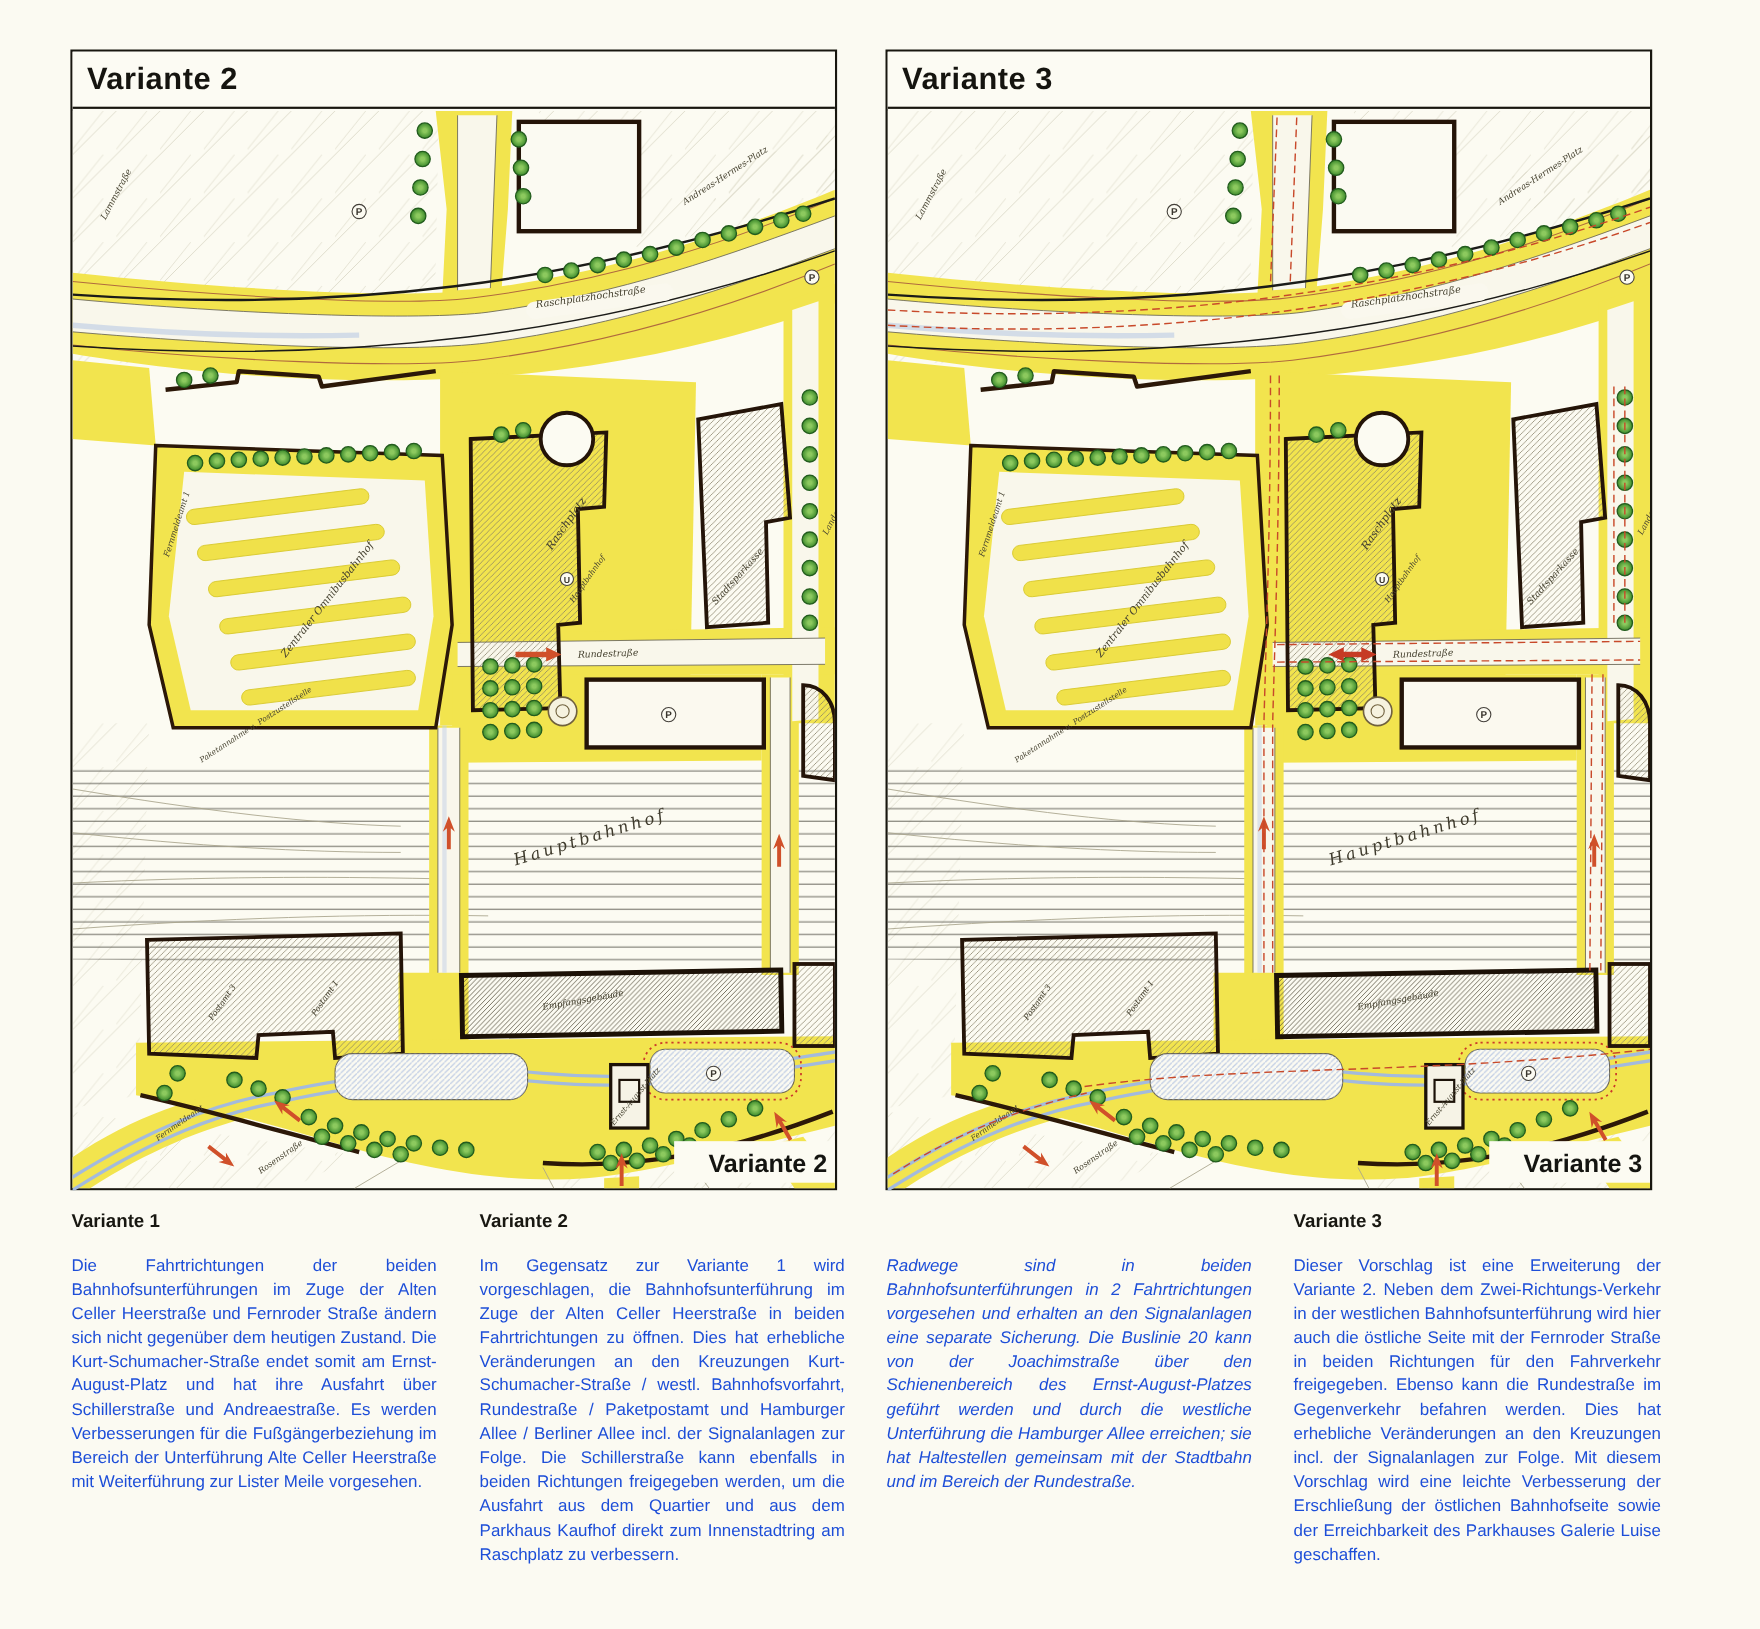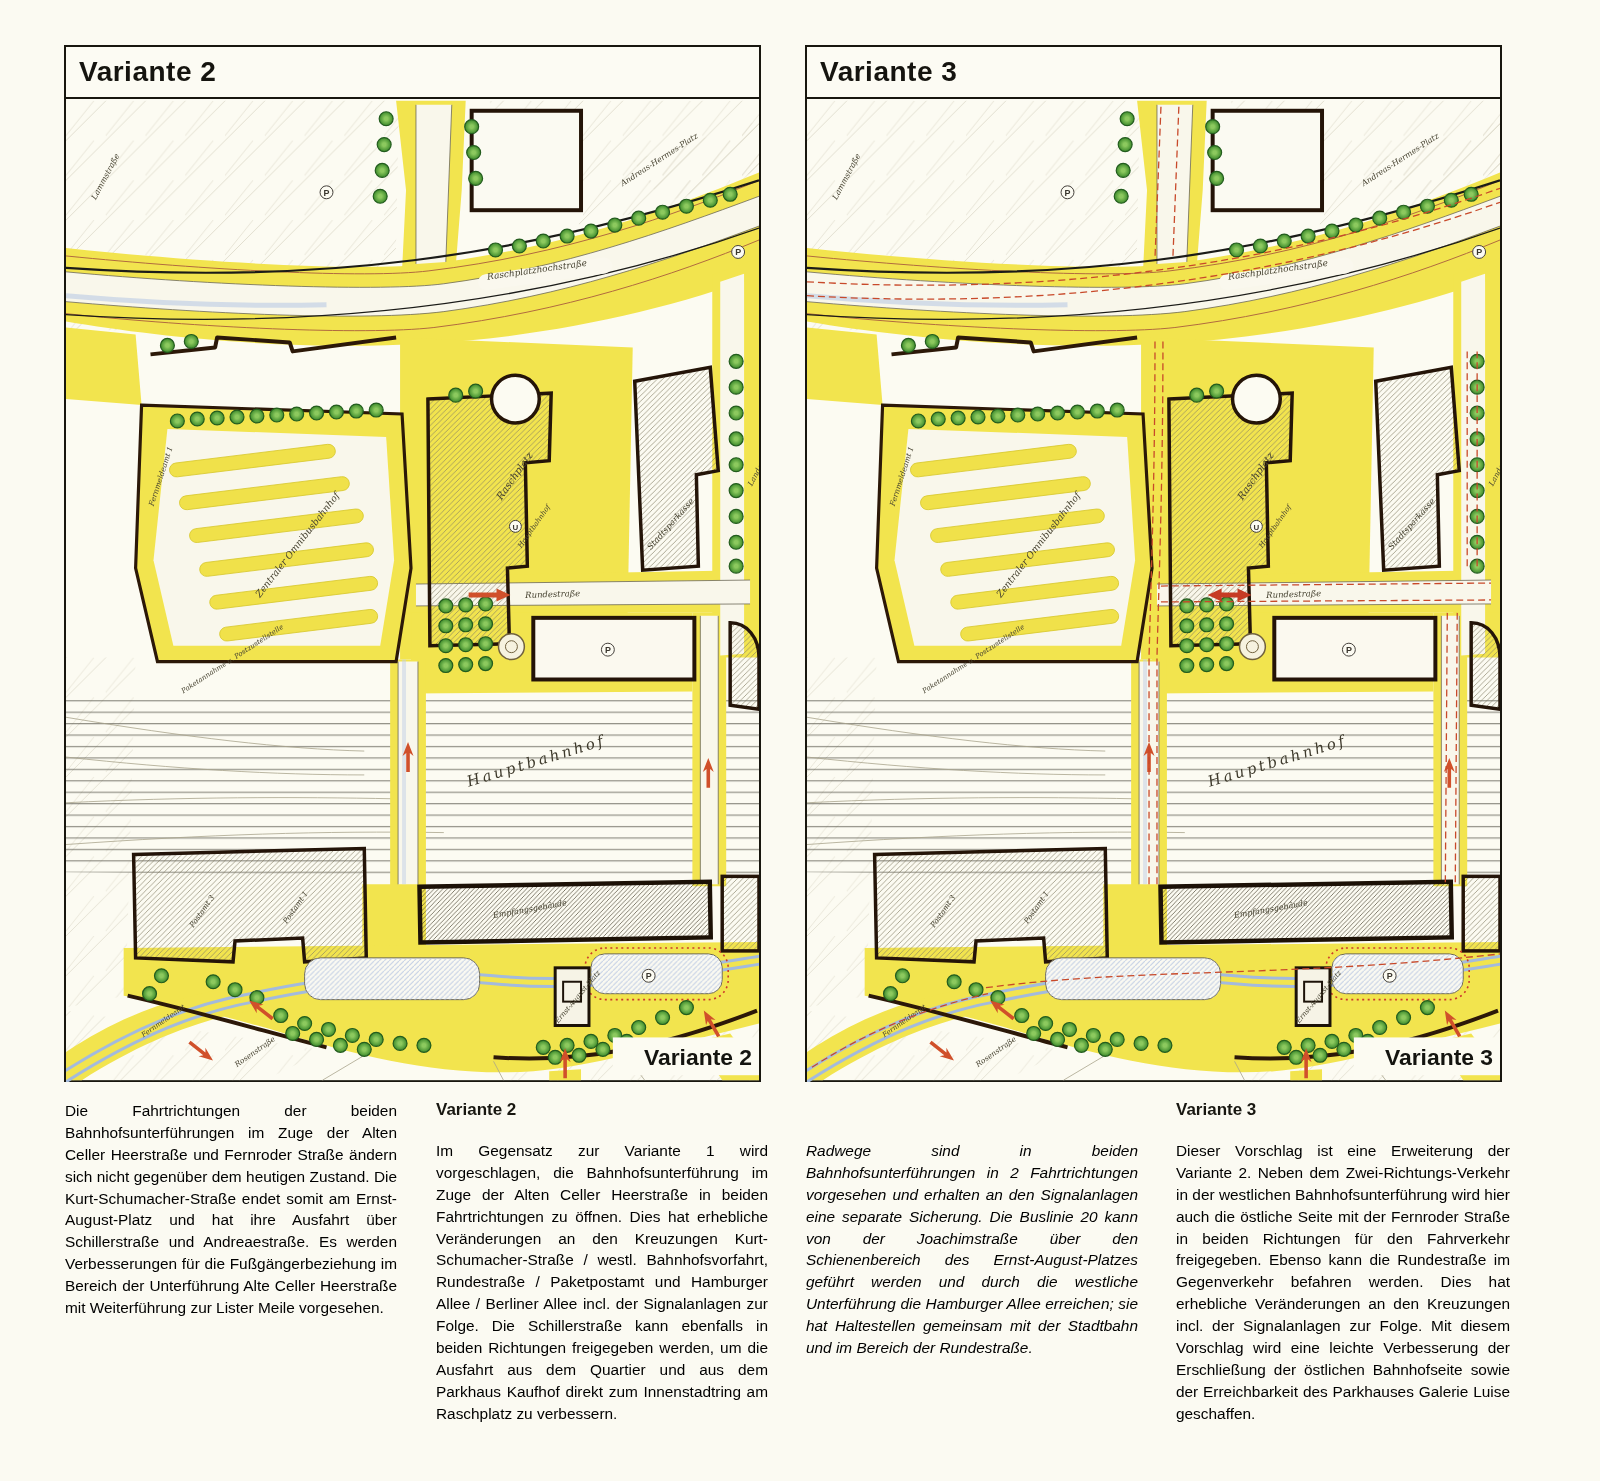--- a/index.html
+++ b/index.html
@@ -23,21 +23,21 @@
   }
   .panel svg.map{display:block;width:100%;height:983px;}
 
   .cols{position:absolute;top:1100px;left:0;width:1600px;}
   .col{position:absolute;width:332px;}
   .col h3{
     margin:0;height:40px;font-size:17px;font-weight:bold;color:#181711;
   }
   .col p{
     margin:0;font-size:15.4px;line-height:1.42;text-align:justify;
-    color:#000000;hyphens:auto;
+    color:#1d4ed8;hyphens:auto;
   }
   .c1{left:65px;} .c2{left:436px;} .c3{left:806px;font-style:italic;} .c4{left:1176px;width:334px;}
 
   
   .lbl{font-family:"DejaVu Serif", serif;font-style:italic;fill:#45412f;}
   .lbl-big{font-family:"DejaVu Serif", serif;font-style:italic;fill:#3e3a2c;letter-spacing:3px;}
   .sym{font-family:"Liberation Sans", sans-serif;font-weight:bold;fill:#3a362e;}
   .corner-text{font-family:"Liberation Sans", sans-serif;font-weight:bold;font-size:23px;fill:#141410;}
   .trees circle{fill:url(#treeG);stroke:#235c1e;stroke-width:1.2;}
   .roadline{stroke:#6b6757;stroke-width:.8;fill:none;}
@@ -337,20 +337,21 @@
     <g transform="translate(425,497)">
       <path d="M-22,0 L-8,-6.5 L-8,-2.5 L8,-2.5 L8,-6.5 L22,0 L8,6.5 L8,2.5 L-8,2.5 L-8,6.5 Z" fill="#c63b24"></path>
     </g>
     <rect x="550" y="942" width="147" height="38" fill="#fcfbf2"></rect>
     <text class="corner-text" x="690" y="970" text-anchor="end">Variante 3</text>
   </svg>
 </section>
 
 <div class="cols">
   <article class="col c1">
+    <h3>Variante 1</h3>
     <p>Die Fahrtrichtungen der beiden Bahnhofsunterführungen im Zuge der Alten Celler Heerstraße und Fernroder Straße ändern sich nicht gegenüber dem heutigen Zustand. Die Kurt-Schumacher-Straße endet somit am Ernst-August-Platz und hat ihre Ausfahrt über Schillerstraße und Andreaestraße. Es werden Verbesserungen für die Fußgängerbeziehung im Bereich der Unterführung Alte Celler Heerstraße mit Weiterführung zur Lister Meile vorgesehen.</p>
   </article>
   <article class="col c2">
     <h3>Variante 2</h3>
     <p>Im Gegensatz zur Variante 1 wird vorgeschlagen, die Bahnhofsunterführung im Zuge der Alten Celler Heerstraße in beiden Fahrtrichtungen zu öffnen. Dies hat erhebliche Veränderungen an den Kreuzungen Kurt-Schumacher-Straße / westl. Bahnhofsvorfahrt, Rundestraße / Paketpostamt und Hamburger Allee / Berliner Allee incl. der Signalanlagen zur Folge. Die Schillerstraße kann ebenfalls in beiden Richtungen freigegeben werden, um die Ausfahrt aus dem Quartier und aus dem Parkhaus Kaufhof direkt zum Innenstadtring am Raschplatz zu verbessern.</p>
   </article>
   <article class="col c3">
     <h3></h3>
     <p>Radwege sind in beiden Bahnhofsunterführungen in 2 Fahrtrichtungen vorgesehen und erhalten an den Signalanlagen eine separate Sicherung. Die Buslinie 20 kann von der Joachimstraße über den Schienenbereich des Ernst-August-Platzes geführt werden und durch die westliche Unterführung die Hamburger Allee erreichen; sie hat Haltestellen gemeinsam mit der Stadtbahn und im Bereich der Rundestraße.</p>
   </article>

